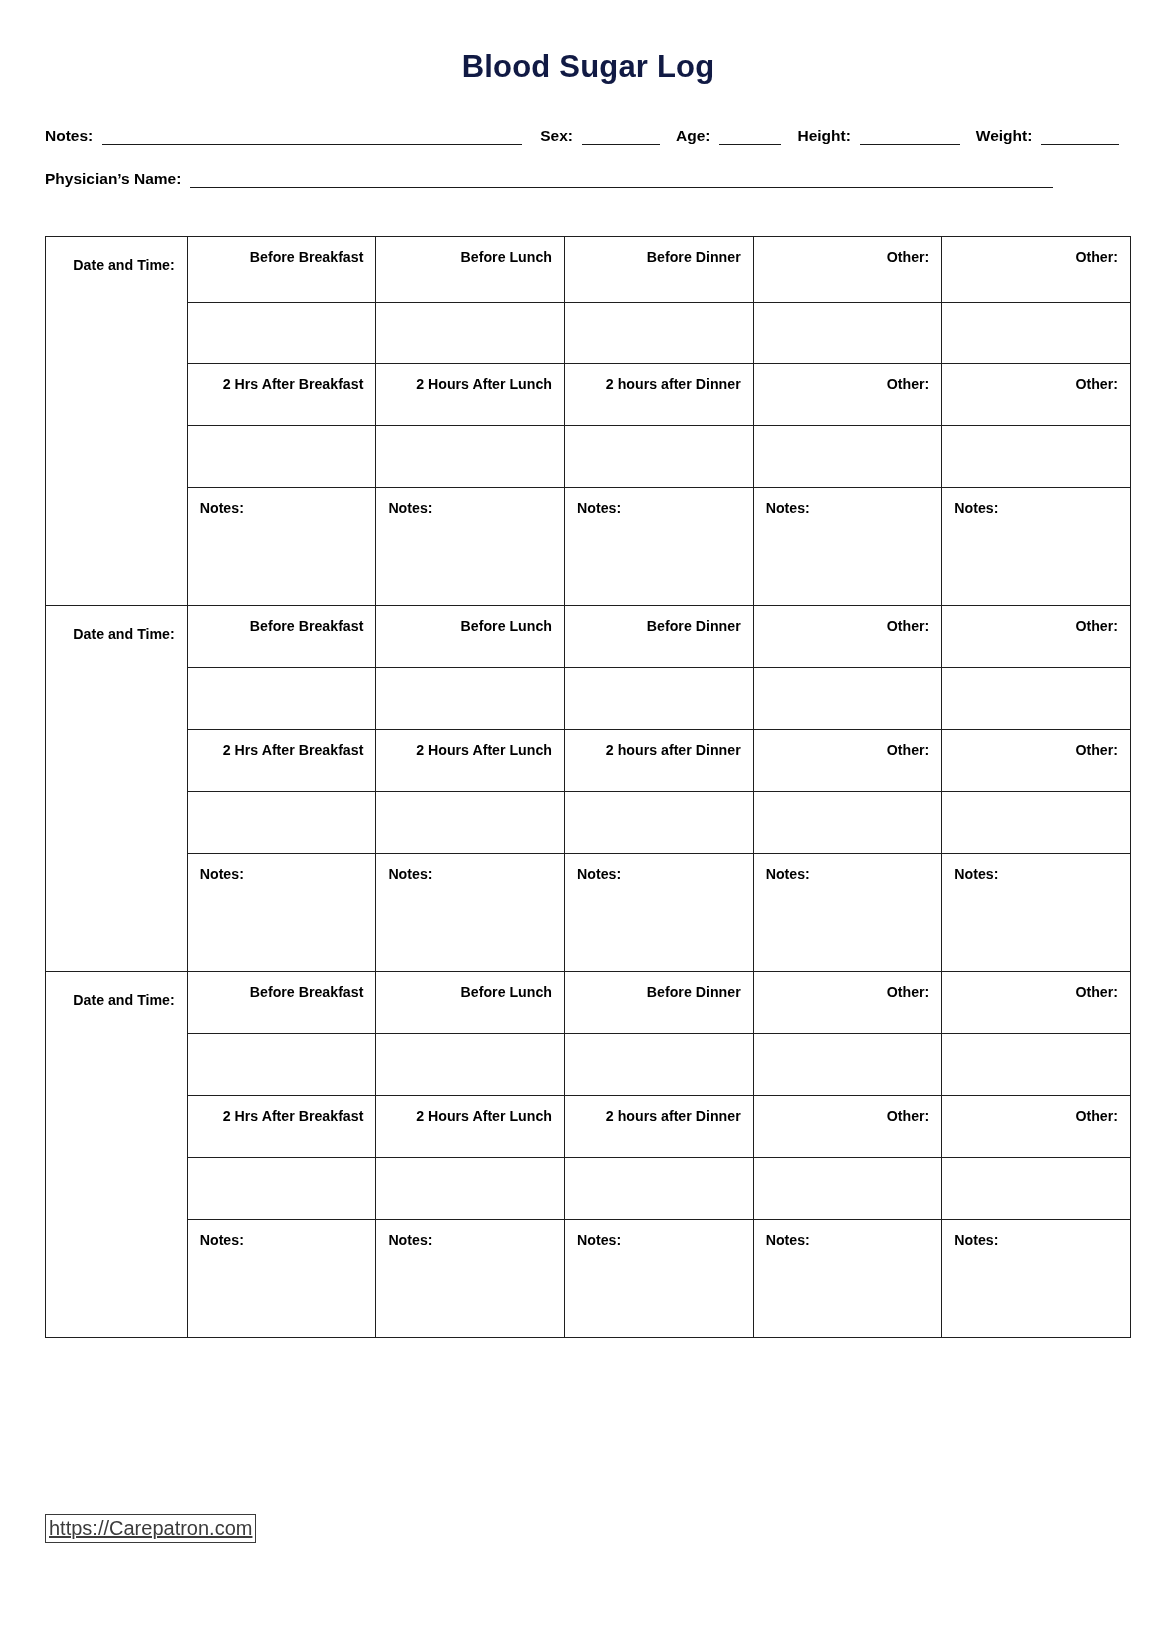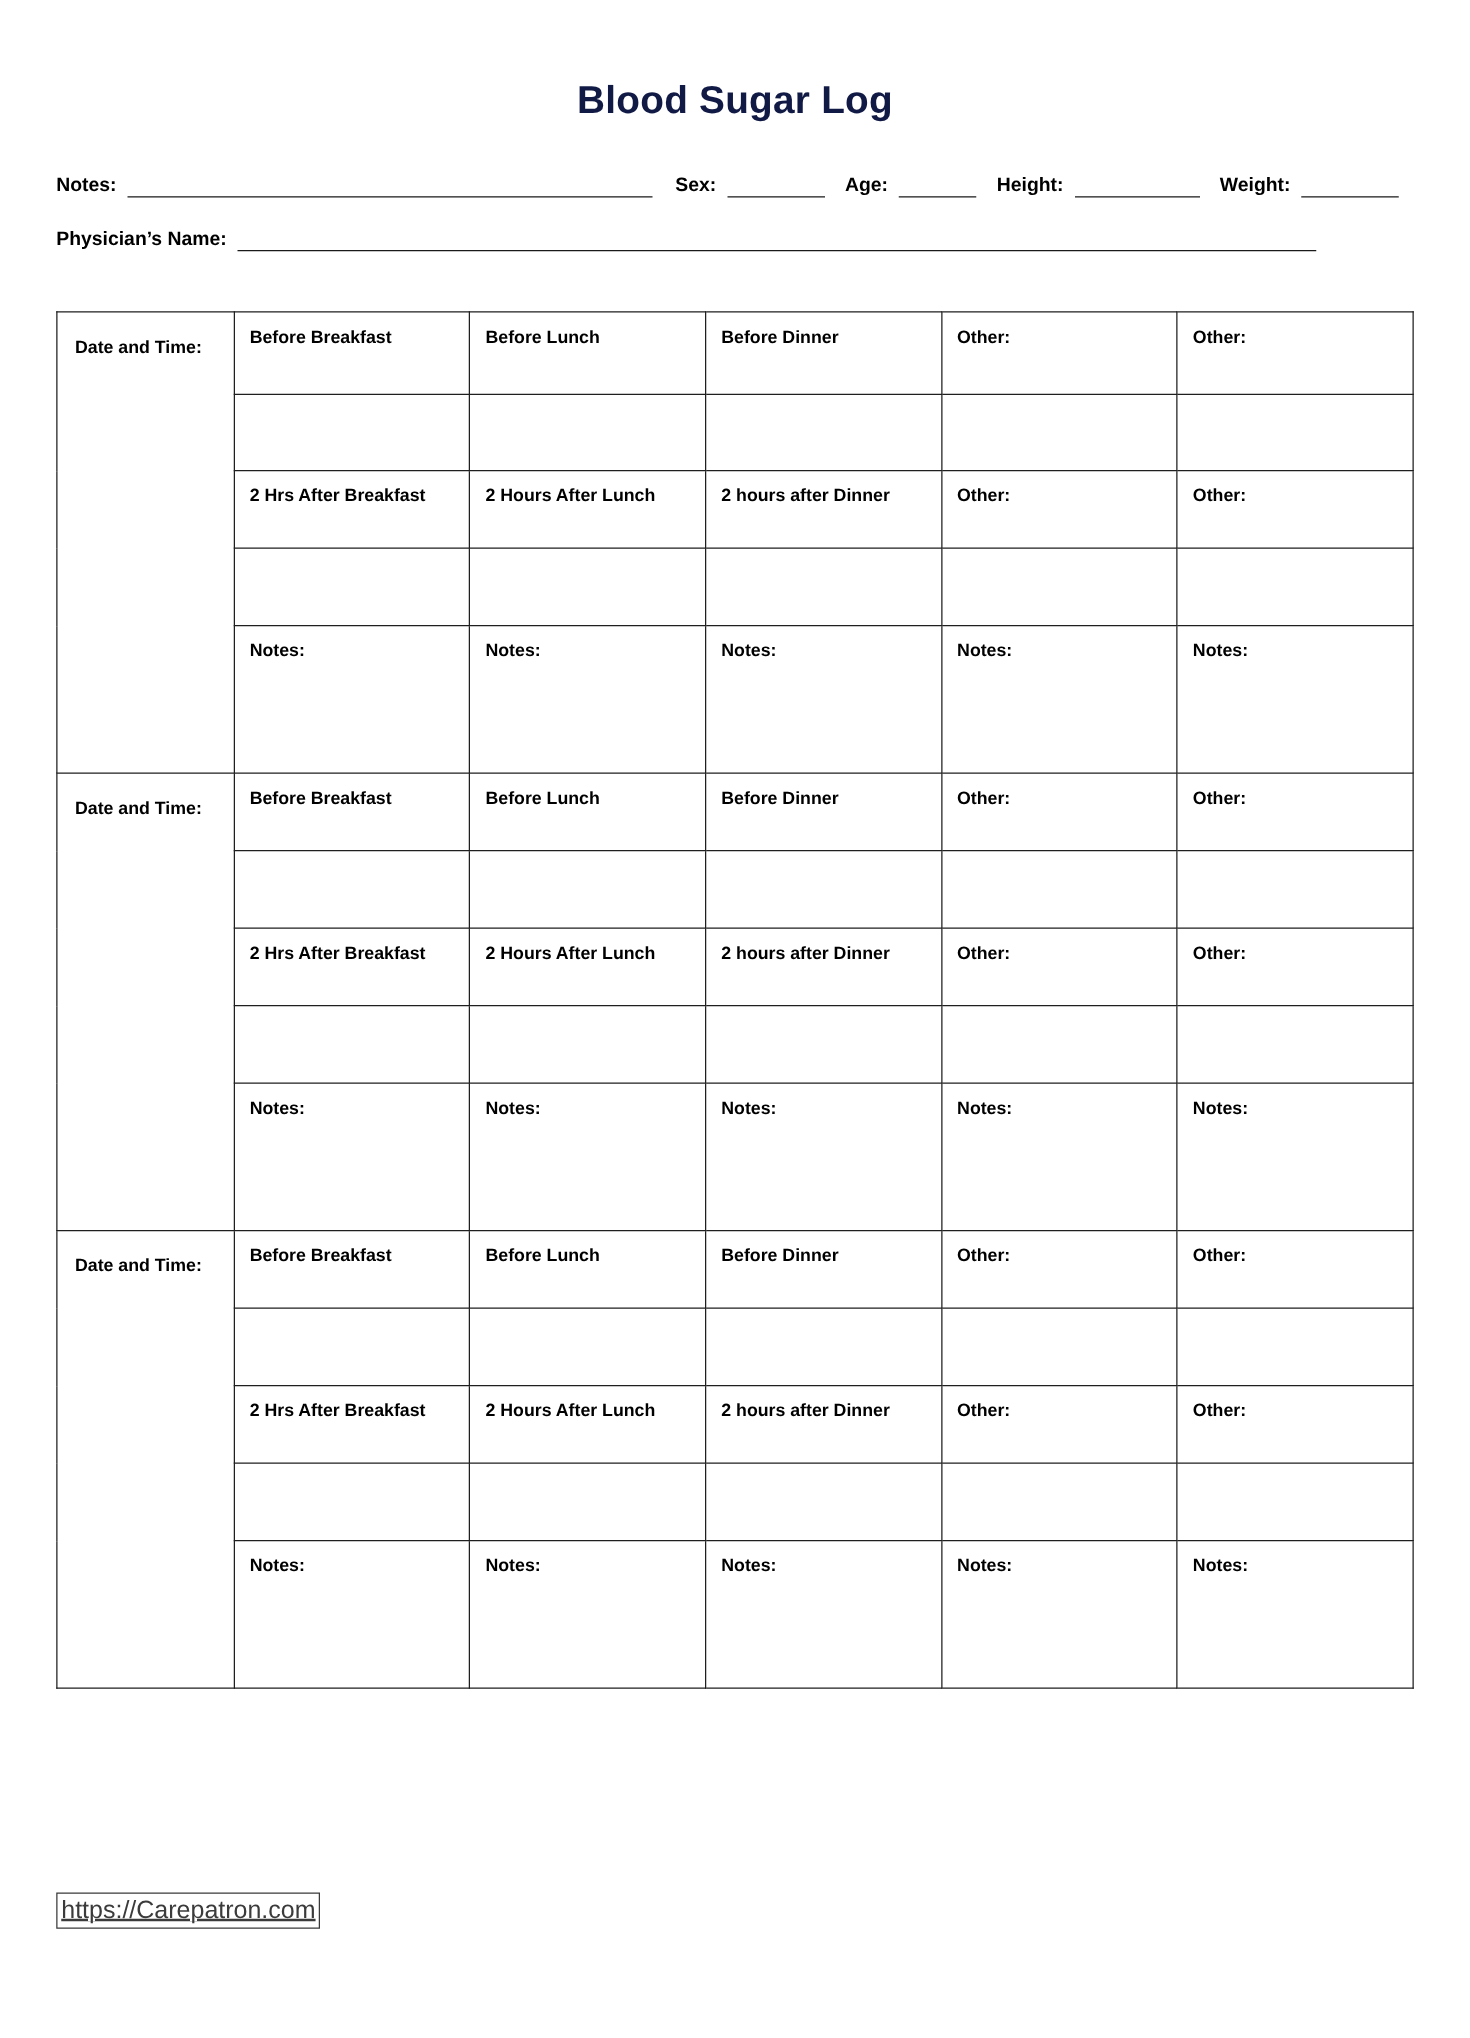--- a/index.html
+++ b/index.html
@@ -13,21 +13,21 @@
     font-family: "Liberation Sans", sans-serif;
     color: #000000;
     position: relative;
     overflow: hidden;
   }
 
   .page {
     width: 1176px;
     height: 1630px;
     box-sizing: border-box;
-    padding: 13px 45px;
+    padding: 0 45px;
     position: relative;
   }
 
   
   .title {
     text-align: center;
     font-size: 31px;
     font-weight: bold;
     color: #111a44;
     letter-spacing: 0.2px;
@@ -95,21 +95,21 @@
   .col-c1    { width: 181px; }
   .col-c2    { width: 181px; }
   .col-c3    { width: 181px; }
   .col-c4    { width: 181px; }
   .col-c5    { width: 181px; }
 
   td.datetime-cell {
     padding-top: 20px;
     padding-left: 14px;
   }
-  tr.label-row td { height: 62px; }
+  tr.label-row td { height: 62px; text-align: right; }
   tr.entry-row td { height: 62px; }
   tr.notes-row td { height: 118px; }
 
   tr.label-row.first td  { height: 66px; }
   tr.entry-row.first td  { height: 61px; }
 
   
   .footer {
     position: absolute;
     left: 45px;

